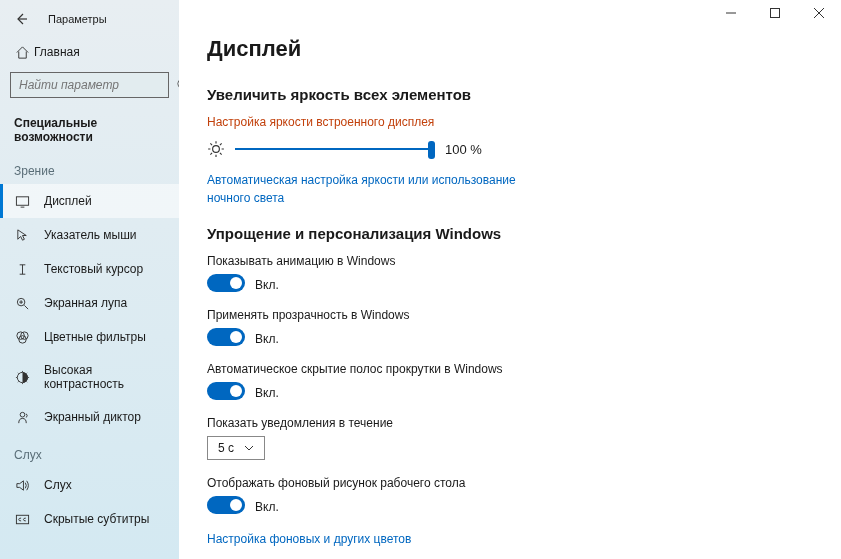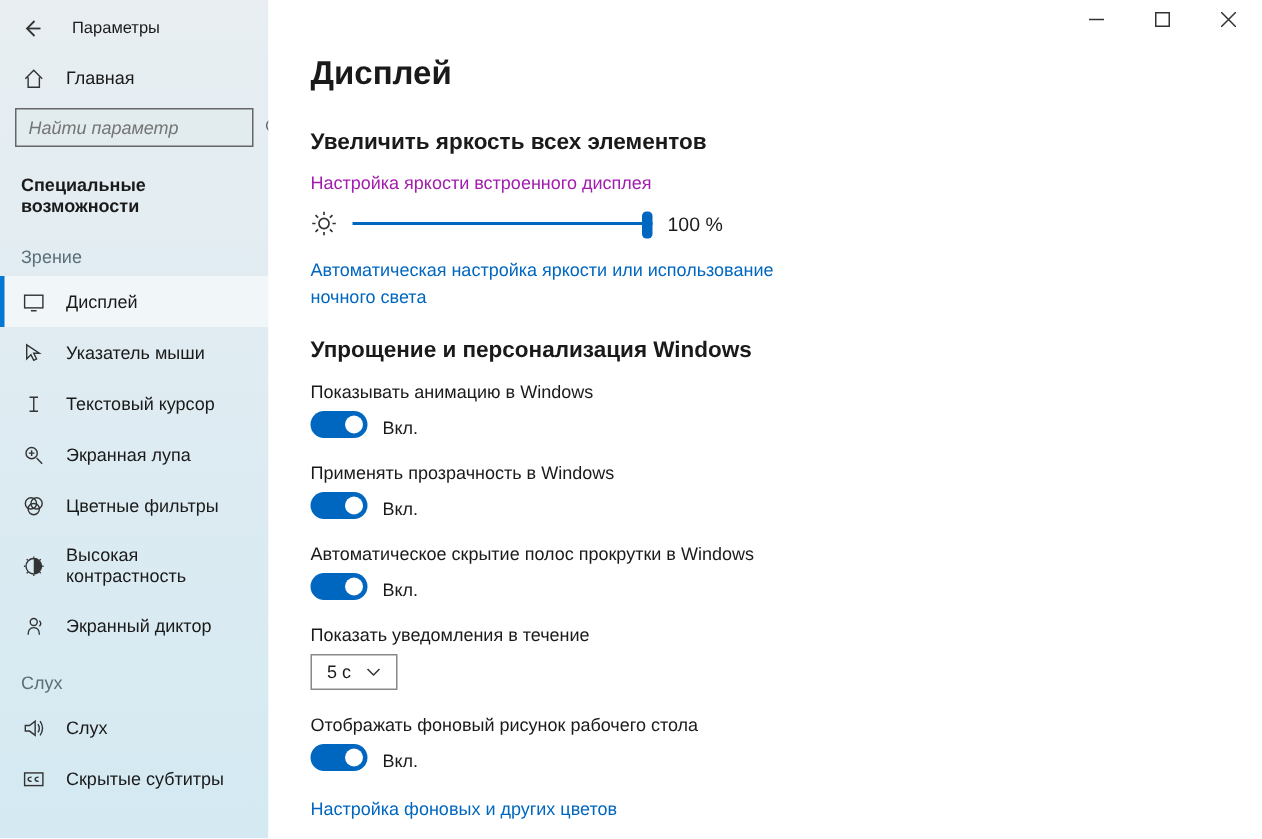--- a/index.html
+++ b/index.html
@@ -2,37 +2,37 @@
 <html><head>
 <meta charset="utf-8">
 <style>
 *{box-sizing:border-box;margin:0;padding:0;font-family:"Segoe UI",Arial,sans-serif}
 body{width:841px;height:559px;overflow:hidden;background:#fff;font-size:13px;color:#1a1a1a}
 .window{display:flex;height:100%}
 .sidebar{width:179px;background:linear-gradient(180deg,#e8eef2 0%,#d4e9f2 100%);display:flex;flex-direction:column;padding-top:6px;overflow:hidden}
 .title-row{display:flex;align-items:center;padding:4px 12px 8px;gap:18px}
 .back-btn{width:18px;height:18px;display:flex;align-items:center;justify-content:center;cursor:pointer}
 .title-text{font-size:11px}
-.home-row{display:flex;align-items:center;padding:8px 14px;gap:14px;cursor:pointer;font-size:12px}
+.home-row{display:flex;align-items:center;padding:8px 14px;gap:4px;cursor:pointer;font-size:12px}
 .search-wrap{margin:4px 10px 10px}
 .search-box{display:flex;align-items:center;border:1px solid #666;background:#e2ecef;padding:5px 8px}
 .search-box input{flex:1;border:none;background:transparent;outline:none;font-size:12px;color:#555;font-style:italic}
 .cat-label{padding:8px 14px 6px;font-size:12px;font-weight:600}
 .group-label{padding:14px 14px 6px;font-size:12px;color:#5a6e78}
 .nav-item{display:flex;align-items:center;padding:9px 14px;gap:14px;cursor:pointer;font-size:12px}
 .nav-item.active{background:rgba(255,255,255,0.55);position:relative}
 .nav-item.active::before{content:"";position:absolute;left:0;top:0;bottom:0;width:3px;background:#0078d4}
 .nav-icon{width:16px;height:16px;display:flex;align-items:center;justify-content:center;flex-shrink:0}
 .main{flex:1;display:flex;flex-direction:column;background:#fff}
 .chrome{display:flex;justify-content:flex-end;align-items:center;height:28px;padding-right:2px;gap:4px}
 .chrome-btn{width:40px;height:26px;display:flex;align-items:center;justify-content:center;cursor:pointer}
 .content{padding:10px 28px 20px}
 h1{font-size:22px;font-weight:600;margin-bottom:24px}
 h2{font-size:15px;font-weight:600;margin:18px 0 12px}
-.sub{font-size:12px;color:#a21caf;margin-bottom:8px}
+.sub{font-size:12px;color:#c2410c;margin-bottom:8px}
 .slider-row{display:flex;align-items:center;gap:10px;margin-bottom:10px}
 .slider{position:relative;width:200px;height:24px}
 .slider-track{position:absolute;top:11px;left:0;right:0;height:2px;background:#0067c0}
 .slider-thumb{position:absolute;right:0;top:4px;width:7px;height:18px;background:#0067c0;border-radius:3px}
 .slider-val{font-size:13px}
 .link{color:#0067c0;font-size:12px;cursor:pointer;line-height:1.5}
 .toggle-row{margin-bottom:16px}
 .toggle-label{font-size:12px;margin-bottom:6px}
 .toggle{display:flex;align-items:flex-end;gap:10px}
 .switch{width:38px;height:18px;background:#0067c0;border-radius:9px;position:relative;cursor:pointer}

